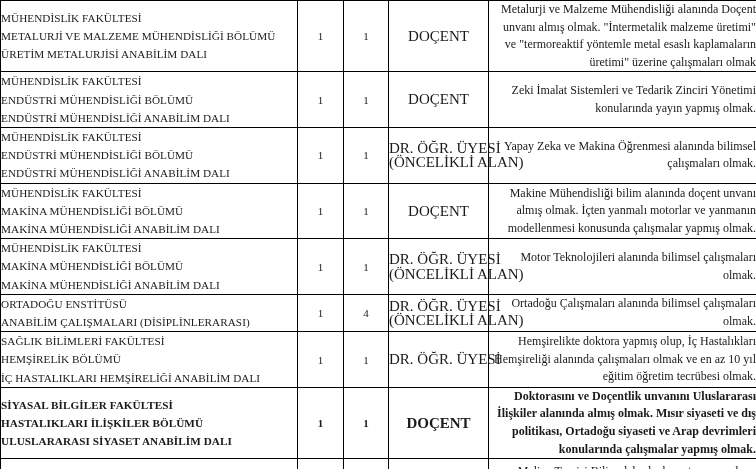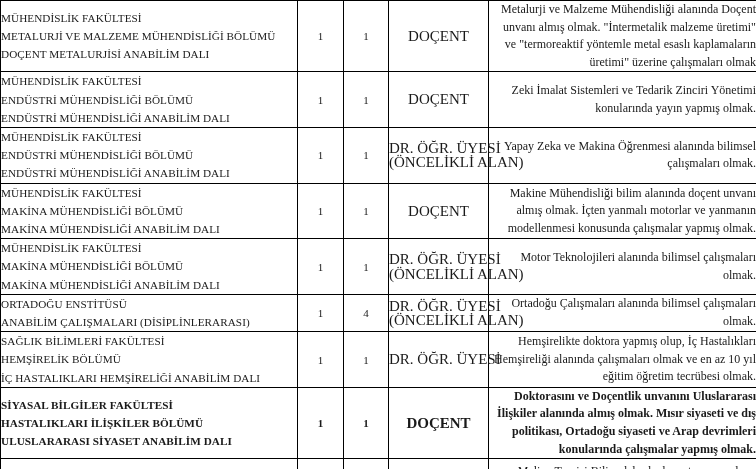--- a/index.html
+++ b/index.html
@@ -84,21 +84,21 @@
       <col class="c-kadro">
       <col class="c-adet">
       <col class="c-unvan">
       <col class="c-aciklama">
     </colgroup>
     <tbody id="table-body">
         <tr style="height: 64px;">
           <td class="unit-cell">
             <span class="unit-line">MÜHENDİSLİK FAKÜLTESİ</span>
             <span class="unit-line">METALURJİ VE MALZEME MÜHENDİSLİĞİ BÖLÜMÜ</span>
-            <span class="unit-line">DOÇENT METALURJİSİ ANABİLİM DALI</span>
+            <span class="unit-line">ÜRETİM METALURJİSİ ANABİLİM DALI</span>
           </td>
           <td class="num-cell">1</td>
           <td class="num-cell">1</td>
           <td class="title-cell">
             <span class="title-line">DOÇENT</span>
           </td>
           <td class="desc-cell">
             <span class="desc-text">Metalurji ve Malzeme Mühendisliği alanında Doçent unvanı almış olmak. "İntermetalik malzeme üretimi" ve "termoreaktif yöntemle metal esaslı kaplamaların üretimi" üzerine çalışmaları olmak</span>
           </td>
         </tr>

